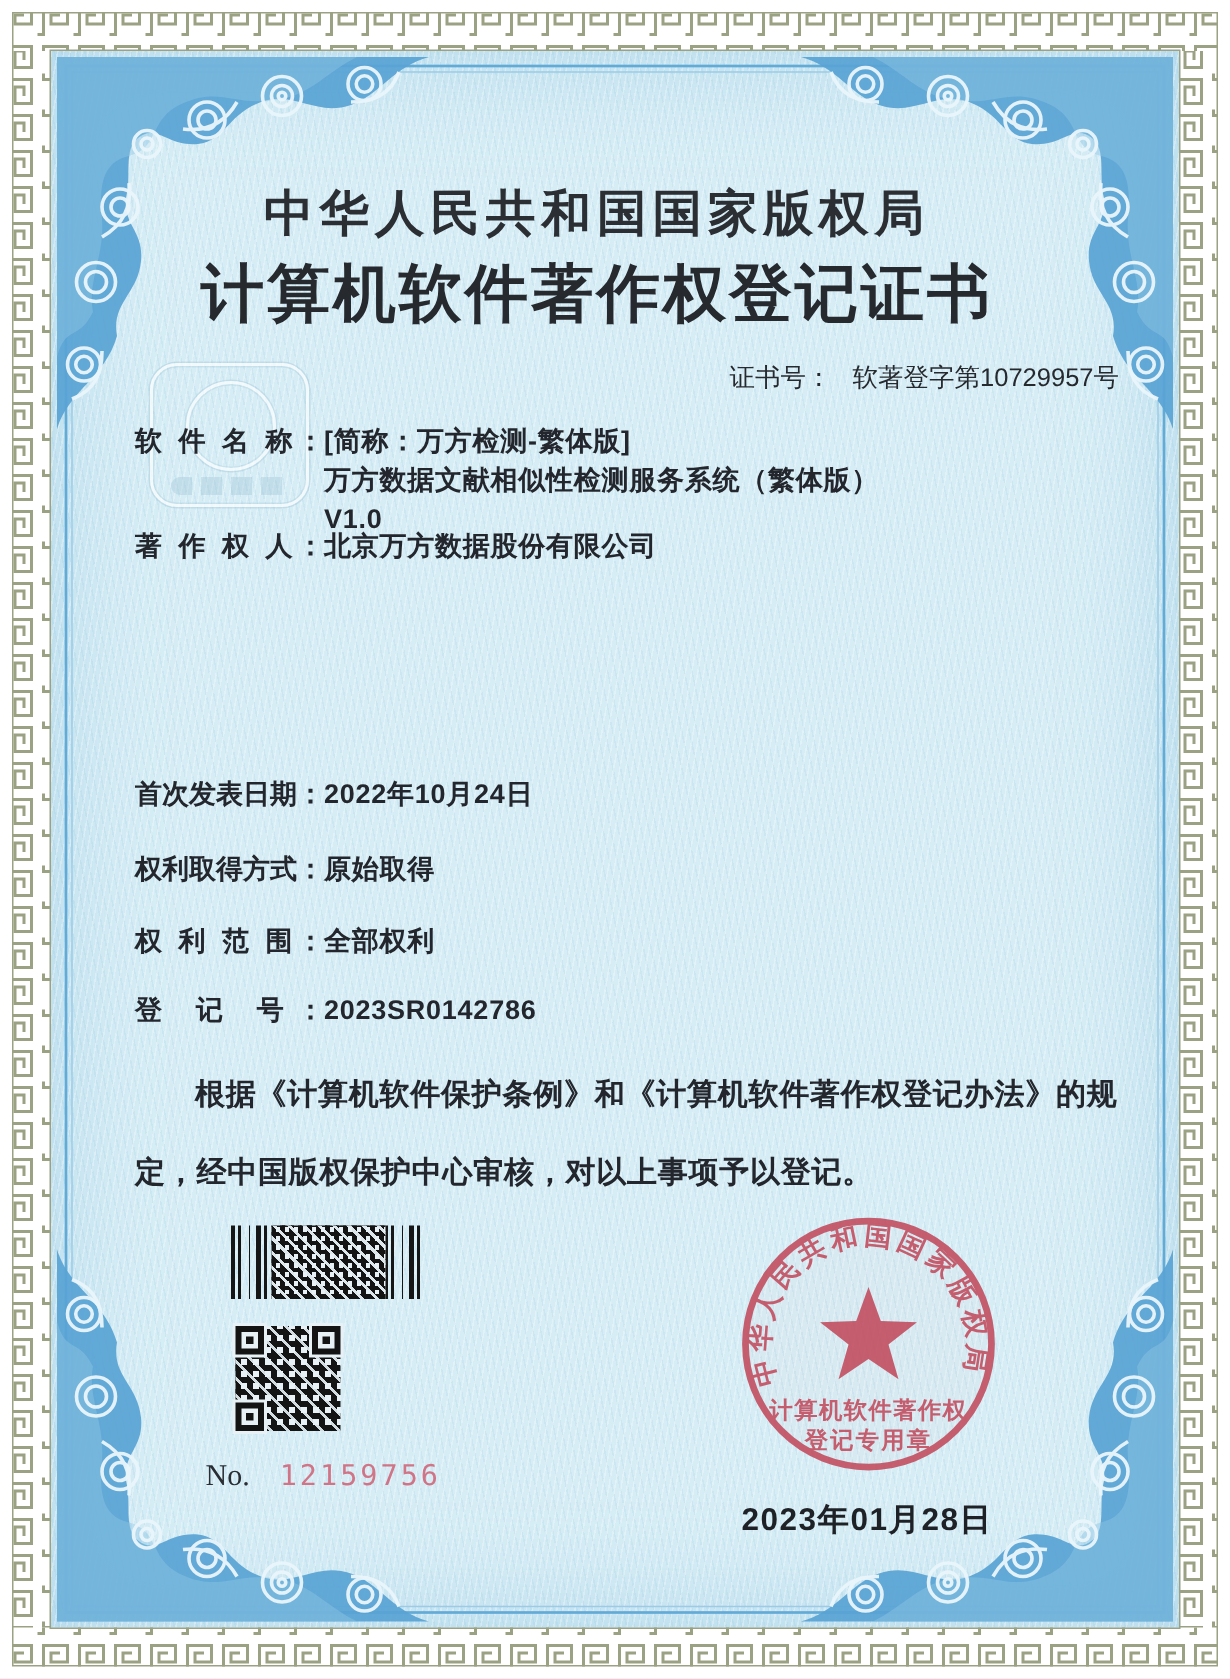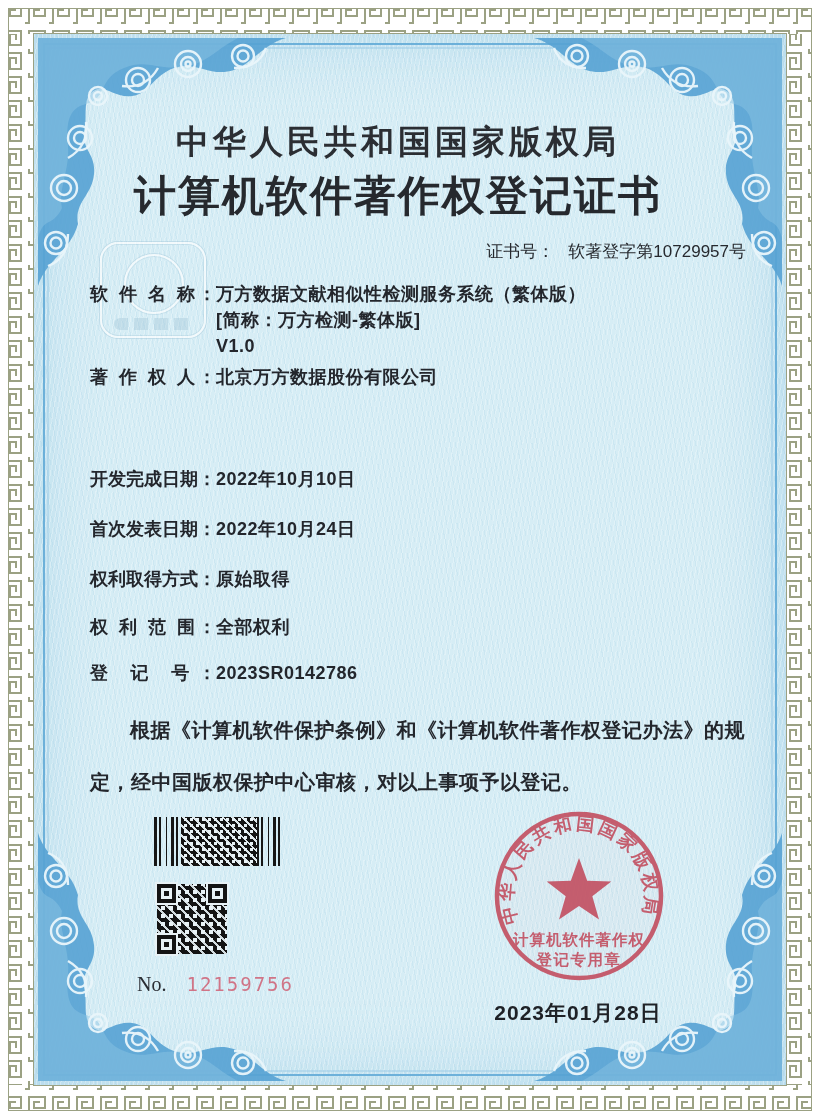--- a/index.html
+++ b/index.html
@@ -155,35 +155,31 @@
   <div class="authority">中华人民共和国国家版权局</div>
   <div class="cert-title">计算机软件著作权登记证书</div>
 
   <div class="certno">
     <span>证书号：</span><span class="gap"></span><span>软著登字第10729957号</span>
   </div>
 
   <div class="row" style="top:281px">
     <div class="lbl">软 件 名 称：</div>
     <div class="val">
+      <span class="vline">[简称：万方检测-繁体版]</span>
       <span class="vline">万方数据文献相似性检测服务系统（繁体版）</span>
-      <span class="vline">[简称：万方检测-繁体版]</span>
       <span class="vline">V1.0</span>
     </div>
   </div>
 
-  <div class="row" style="top:364px">
+  <div class="row" style="top:351px">
     <div class="lbl">著 作 权 人：</div>
     <div class="val">北京万方数据股份有限公司</div>
   </div>
 
-  <div class="row" style="top:466px">
-    <div class="lbl">开发完成日期：</div>
-    <div class="val">2022年10月10日</div>
-  </div>
 
   <div class="row" style="top:516px">
     <div class="lbl">首次发表日期：</div>
     <div class="val">2022年10月24日</div>
   </div>
 
   <div class="row" style="top:614px">
     <div class="lbl">权 利 范 围：</div>
     <div class="val">全部权利</div>
   </div>

